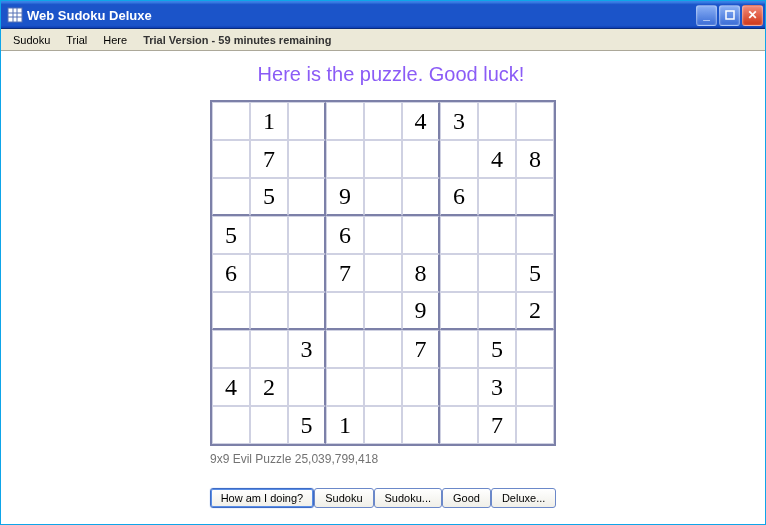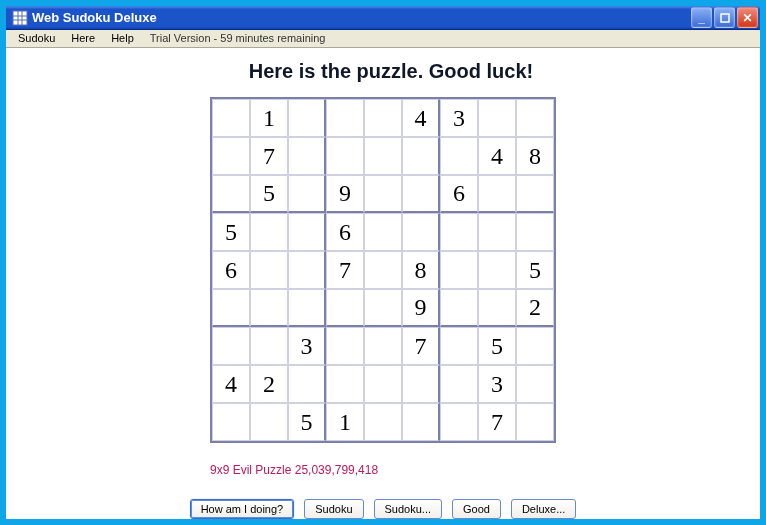--- a/index.html
+++ b/index.html
@@ -1,21 +1,21 @@
 <!DOCTYPE html>
 <html><head>
 <meta charset="utf-8">
 <style>
   * { box-sizing: border-box; margin: 0; padding: 0; }
   html, body { width: 766px; height: 525px; overflow: hidden; font-family: Tahoma, Arial, sans-serif; background: #ece9d8; }
   
   .window {
     width: 766px; height: 525px;
     display: flex; flex-direction: column;
-    border: 6px solid #0ea5e9;
+    border: 1px solid #0ea5e9;
   }
   
   .titlebar {
     height: 28px;
     background: linear-gradient(to bottom, #3a81e6 0%, #1b54c9 10%, #1b54c9 90%, #0d3db3 100%);
     display: flex; align-items: center;
     padding: 0 2px 0 6px;
     color: white;
     border-top: 1px solid #3a81e6;
     border-bottom: 1px solid #0a2c7d;
@@ -42,31 +42,31 @@
   
   .menubar {
     height: 22px;
     background: #ece9d8;
     border-bottom: 1px solid #aca899;
     display: flex; align-items: center;
     font-size: 11px; color: #000;
     padding: 0 4px;
   }
   .menubar .menu-item { padding: 2px 8px; cursor: default; }
-  .menubar .trial { padding: 2px 8px; color: #333; }
+  .menubar .trial { padding: 2px 8px; color: #333; font-weight: bold; }
   
   .client {
     flex: 1;
     background: #ffffff;
     display: flex; flex-direction: column; align-items: center;
     padding-top: 8px;
   }
   
   .heading {
-    font-size: 20px; font-weight: bold; color: #0f172a;
+    font-size: 20px; font-weight: normal; color: #8b5cf6;
     margin: 4px 0 14px 16px;
     font-family: Arial, Helvetica, sans-serif;
   }
   
   .board-wrap { display: inline-block; }
   
   .board {
     border: 2px solid #7c80a8;
     display: grid;
     grid-template-columns: repeat(9, 38px);
@@ -77,30 +77,30 @@
     border: 1px solid #cfd1e2;
     display: flex; align-items: center; justify-content: center;
     font-family: "Times New Roman", Georgia, serif;
     font-size: 24px; color: #000;
     position: relative;
   }
   .cell.br-thick { border-right: 2px solid #7c80a8; }
   .cell.bb-thick { border-bottom: 2px solid #7c80a8; }
   
   .puzzle-info {
-    font-size: 12px; color: #be185d;
-    margin-top: 20px;
+    font-size: 12px; color: #737373;
+    margin-top: 6px;
     text-align: left;
     width: 346px;
     font-family: Arial, sans-serif;
   }
   
   .button-row {
     margin-top: 22px;
-    display: flex; gap: 10px;
+    display: flex; 
   }
   .btn {
     font-size: 11px;
     padding: 2px 10px;
     background: linear-gradient(to bottom, #ffffff, #f0efe8);
     border: 1px solid #6b88c9;
     border-radius: 3px;
     cursor: pointer;
     font-family: Tahoma, Arial, sans-serif;
     min-height: 20px;
@@ -136,22 +136,22 @@
           </svg>
       </div>
       <div class="win-btn close">
           <span>✕</span>
         </div>
     </div>
   </div>
 
   <div class="menubar">
     <span class="menu-item">Sudoku</span>
+    <span class="menu-item">Trial</span>
     <span class="menu-item">Here</span>
-    <span class="menu-item">Help</span>
     <span class="trial">Trial Version - 59 minutes remaining</span>
   </div>
 
   <div class="client">
     <div class="heading">Here is the puzzle. Good luck!</div>
 
     <div class="board-wrap">
       <div class="board" id="board">
           <div class="cell"></div>
           <div class="cell">1</div>

